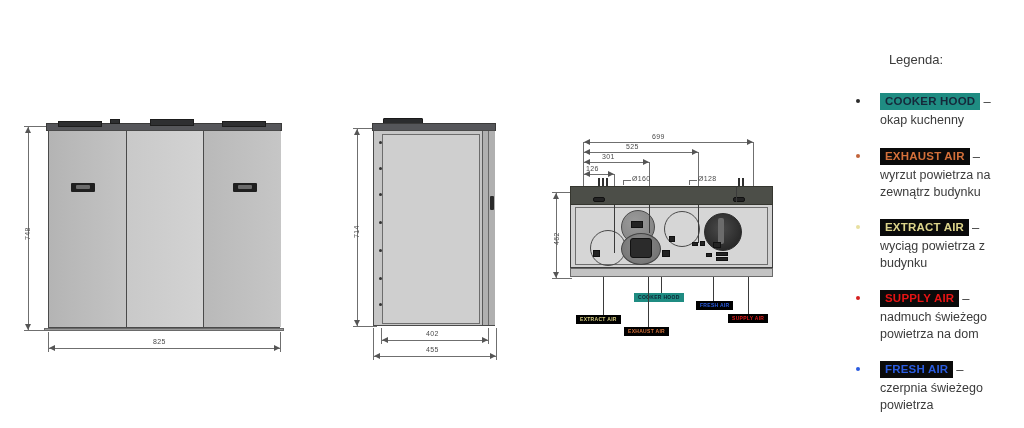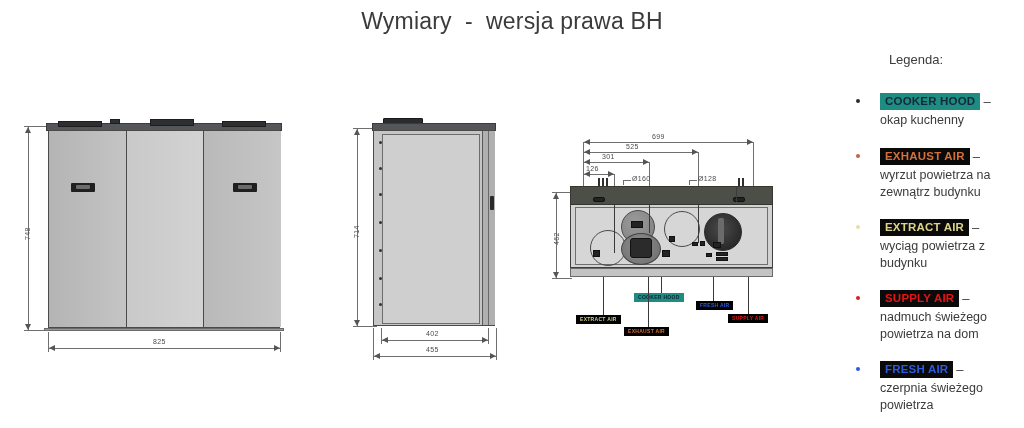--- a/index.html
+++ b/index.html
@@ -123,21 +123,20 @@
   .legend-desc{
     position:absolute;left:52px;top:20px;width:148px;
     font-size:12.5px;color:#3b3b3b;line-height:1.35;
   }
 </style>
 </head>
 <body>
 
 <div class="page">
 
-  <div class="title">Wymiary  -  wersja prawa BH</div>
 
   <div id="front-view">
 
     <div class="dimline vline" style="left:28px;top:126px;height:204px;"></div>
     <div class="dimline hline" style="left:24px;top:126px;width:26px;"></div>
     <div class="dimline hline" style="left:24px;top:330px;width:26px;"></div>
     <div class="arrowU" style="left:25px;top:127px;"></div>
     <div class="arrowD" style="left:25px;top:324px;"></div>
     <div class="dimtxt rot" style="left:24px;top:240px;">748</div>
 

